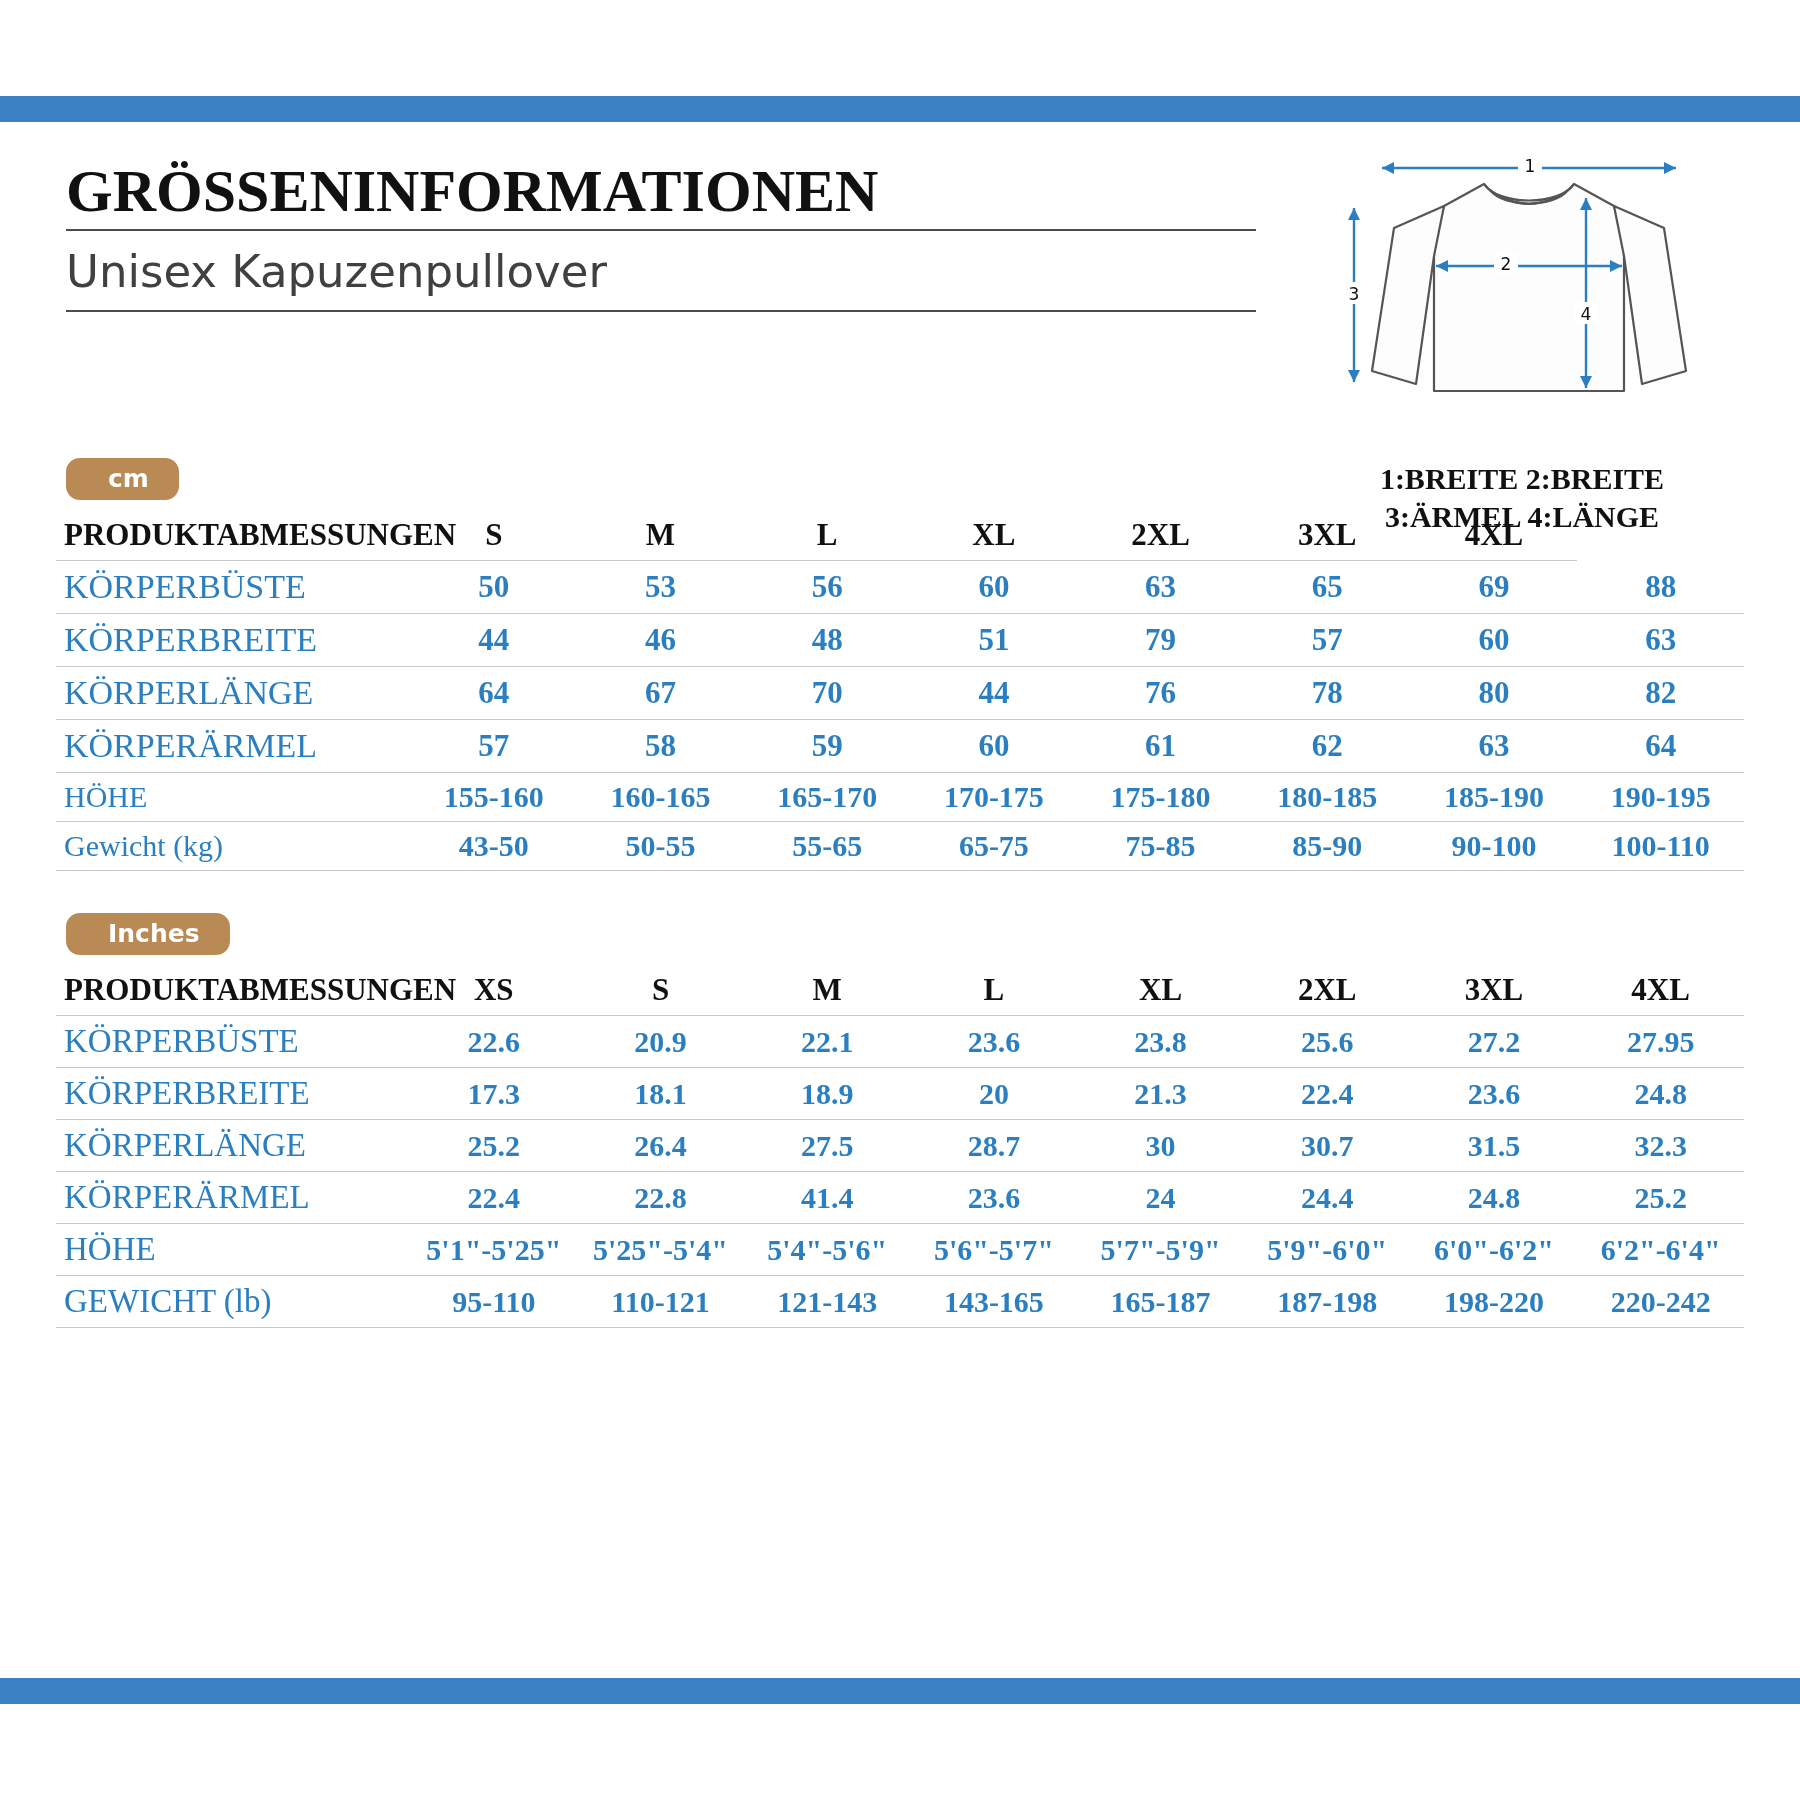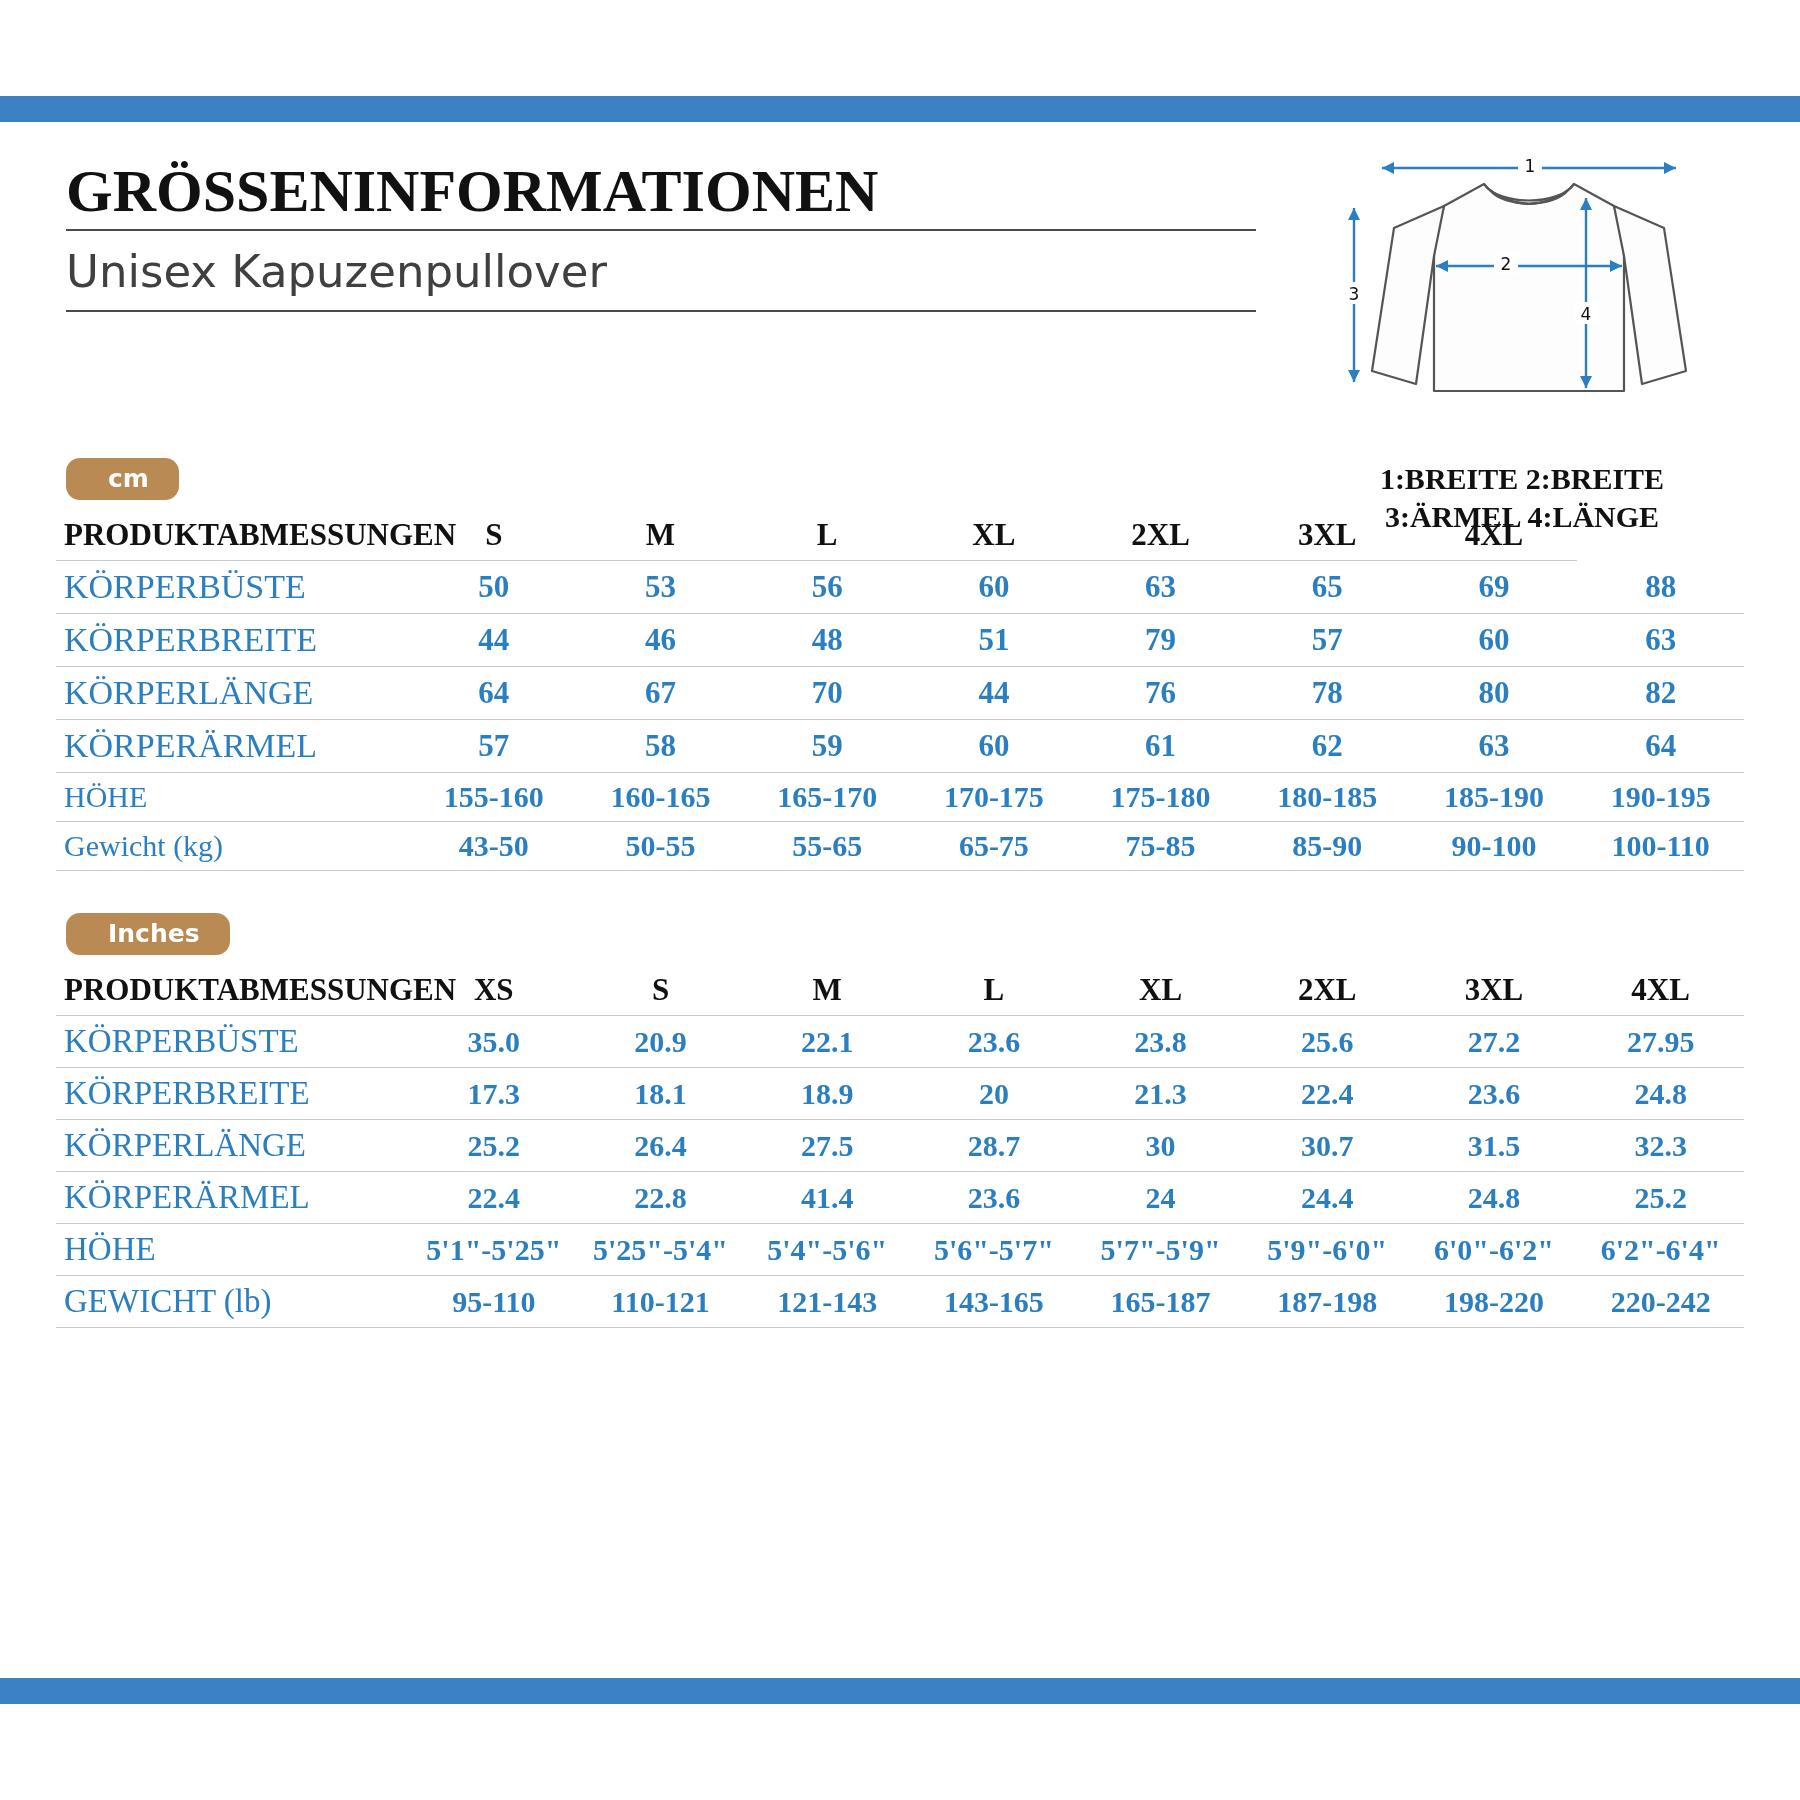--- a/index.html
+++ b/index.html
@@ -361,21 +361,21 @@
           <th>L</th>
           <th>XL</th>
           <th>2XL</th>
           <th>3XL</th>
           <th>4XL</th>
         </tr>
       </thead>
       <tbody>
         <tr class="row-line">
           <td class="col-label">KÖRPERBÜSTE</td>
-          <td>35.0</td>
+          <td>22.6</td>
           <td>20.9</td>
           <td>22.1</td>
           <td>23.6</td>
           <td>23.8</td>
           <td>25.6</td>
           <td>27.2</td>
           <td>27.95</td>
         </tr>
         <tr class="row-line">
           <td class="col-label">KÖRPERBREITE</td>

